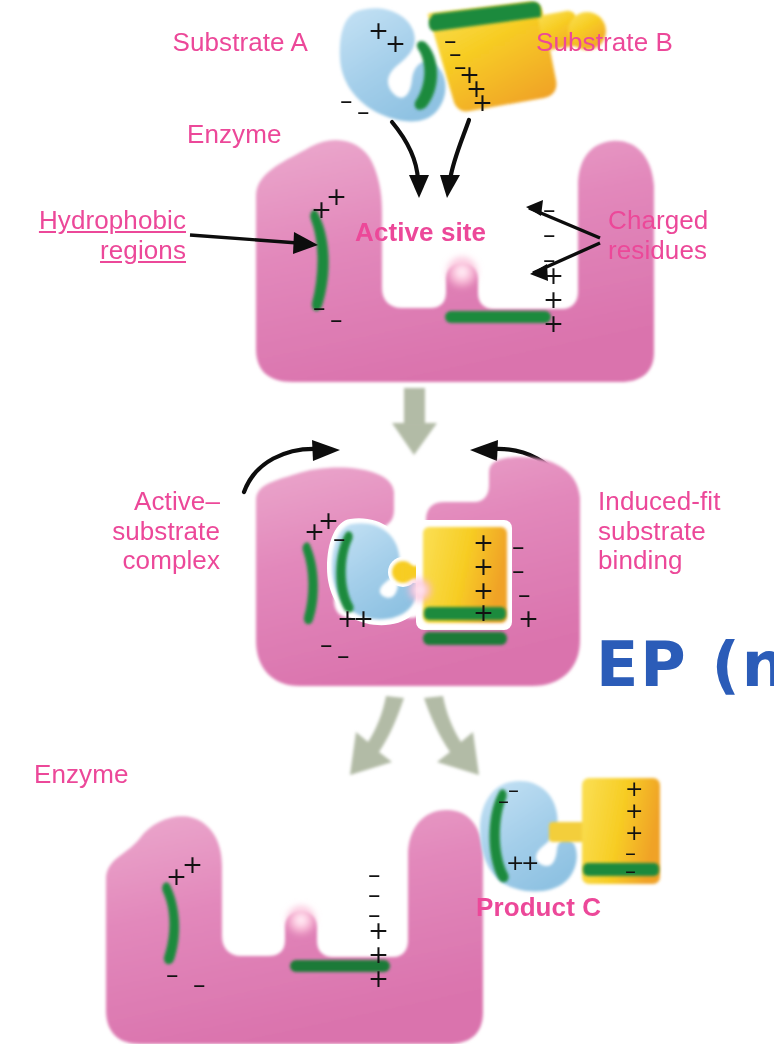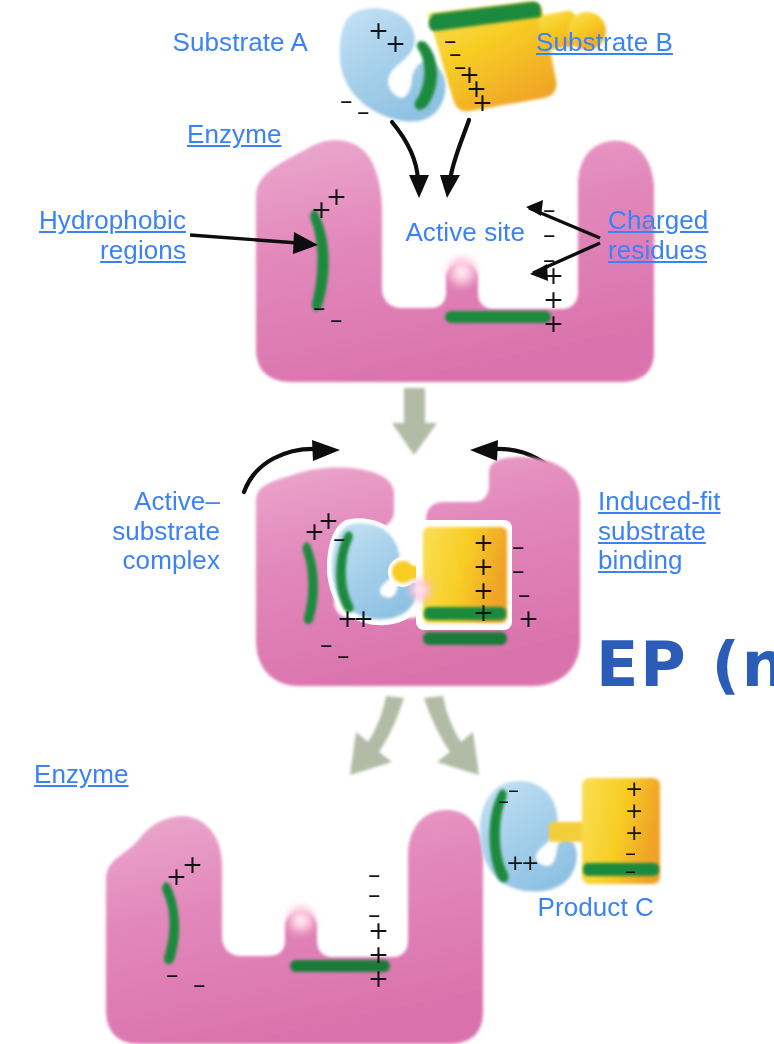--- a/index.html
+++ b/index.html
@@ -20,30 +20,30 @@
   }
   #stage svg.layer {
     position: absolute;
     left: 0;
     top: 0;
     width: 774px;
     height: 1044px;
   }
   .lbl {
     position: absolute;
-    color: #3b82f6;
+    color: #ec4899;
     font-family: "Liberation Sans", sans-serif;
     font-size: 26px;
     line-height: 1.14;
     white-space: pre;
     letter-spacing: 0.1px;
   }
-  .lbl.ctr { text-align: right; }
+  .lbl.ctr { text-align: left; font-weight: bold; }
   .lbl.rt  { text-align: right; }
-  .lbl.lf  { text-align: left; text-decoration: underline; }
+  .lbl.lf  { text-align: left; }
 
   .hand {
     position: absolute;
     color: #2b5cb8;
     font-family: "DejaVu Sans", sans-serif;
     font-size: 62px;
     font-weight: 700;
     white-space: pre;
     letter-spacing: 2px;
   }
@@ -415,21 +415,21 @@
   <div class="sign" style="left:473px; top:600px;">+</div>
   <div class="sign" style="left:512px; top:534px;">–</div>
   <div class="sign" style="left:512px; top:558px;">–</div>
   <div class="sign" style="left:518px; top:582px;">–</div>
   <div class="sign" style="left:518px; top:606px;">+</div>
 
   <div class="hand" style="left:596px; top:628px;">EP (n</div>
 
   <div class="lbl lf" style="left:34px; top:760px; width:160px;">Enzyme</div>
 
-  <div class="lbl ctr" style="left:464px; top:893px; width:190px;">Product C</div>
+  <div class="lbl ctr" style="left:476px; top:893px; width:190px;">Product C</div>
 
   <div class="sign" style="left:182px; top:852px;">+</div>
   <div class="sign" style="left:166px; top:864px;">+</div>
   <div class="sign" style="left:166px; top:962px;">–</div>
   <div class="sign" style="left:193px; top:972px;">–</div>
 
   <div class="sign" style="left:368px; top:862px;">–</div>
   <div class="sign" style="left:368px; top:882px;">–</div>
   <div class="sign" style="left:368px; top:902px;">–</div>
   <div class="sign" style="left:368px; top:918px;">+</div>

